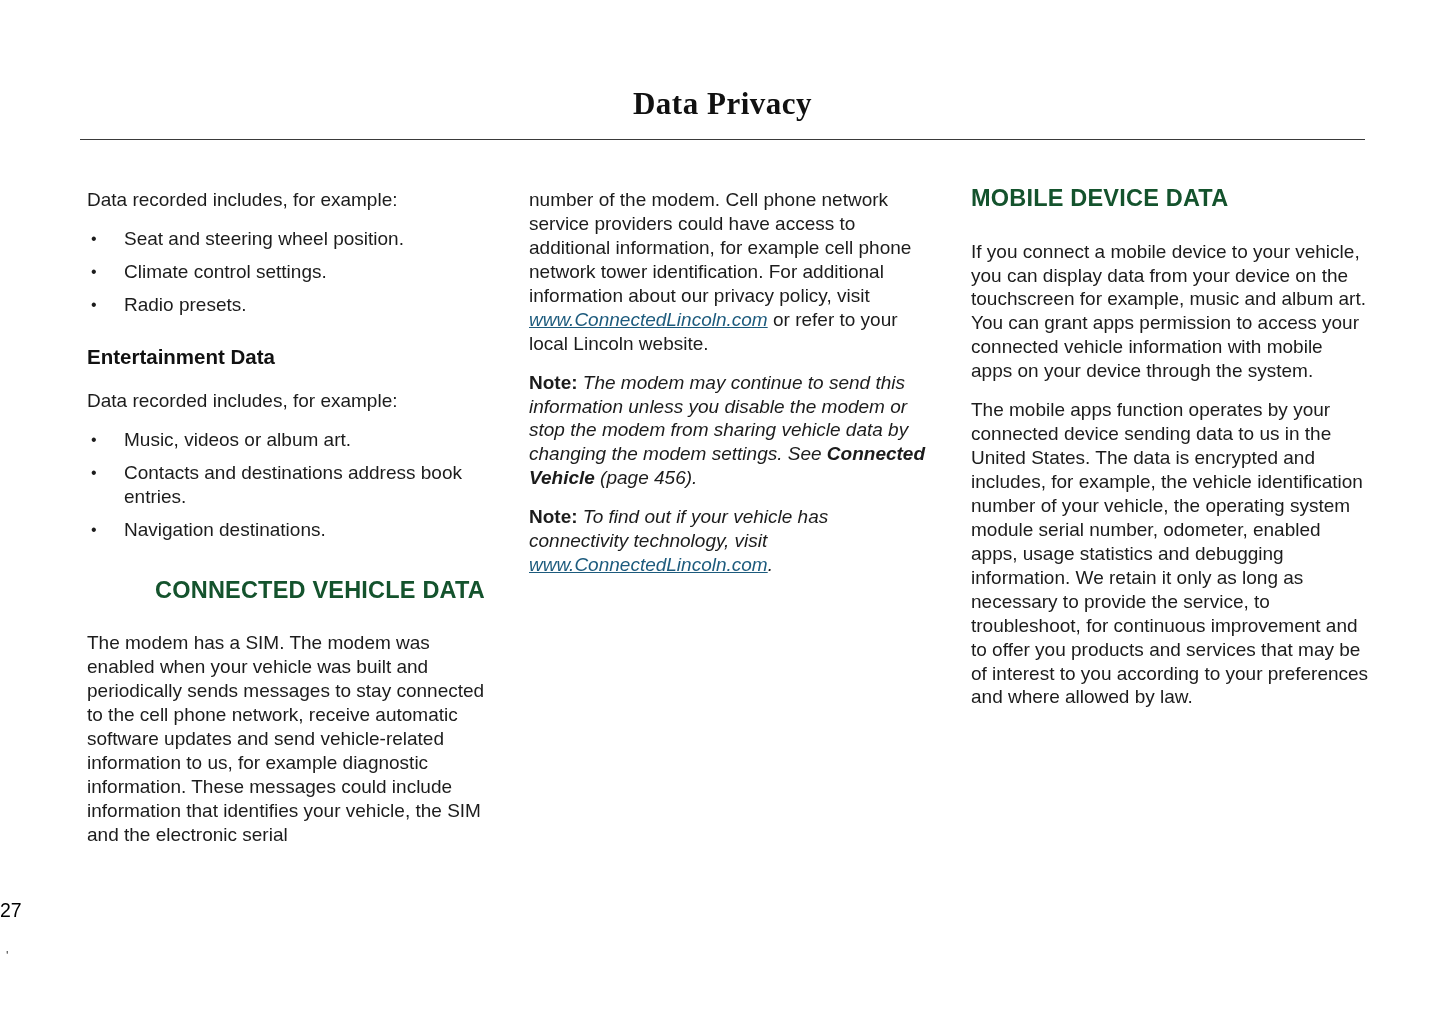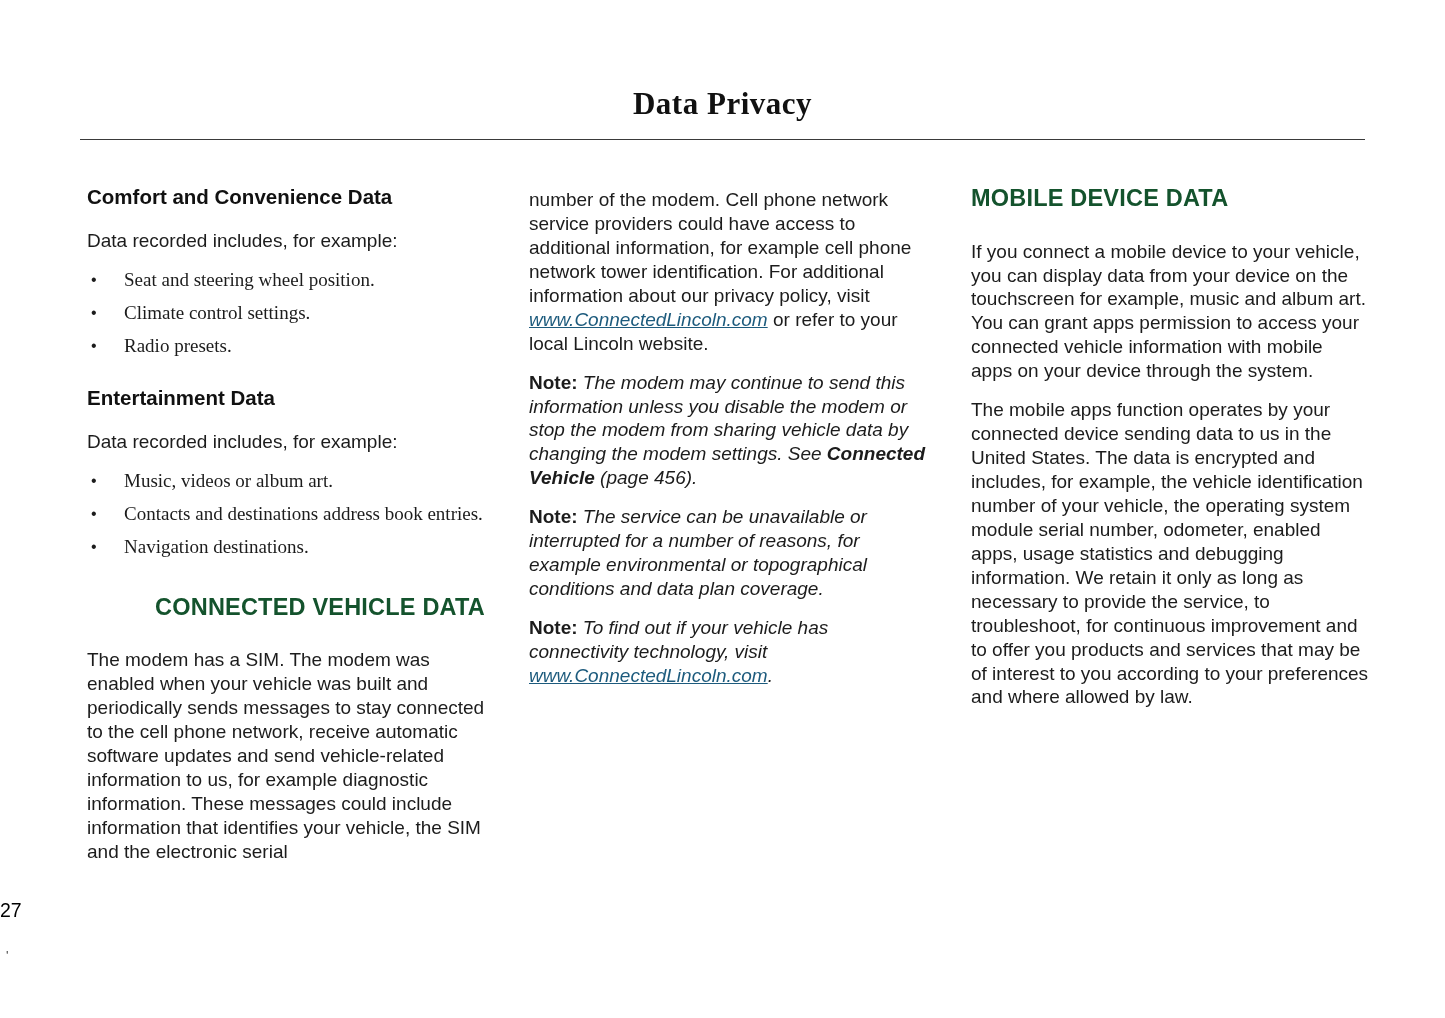--- a/index.html
+++ b/index.html
@@ -53,21 +53,21 @@
   .big-heading.spaced { margin-top:34px;text-align:right; }
   .bullet-list { margin:0 0 15px 0; }
   .bullet-row { display:flex; margin-bottom:9px; }
   .bullet-marker {
     flex:none; width:33px;
     padding-left:4px;
     font-size:16px;
     line-height:24px;
     color:#1c1c1c;
   }
-  .bullet-text { flex:1;font-family:Liberation Serif, serif; }
+  .bullet-text { flex:1; }
   .note-label { font-weight:700; font-style:normal; }
   .note-body { font-style:italic; }
   .bold-italic { font-weight:700; font-style:italic; }
   .doc-link {
     color:#1d5b7d;
     text-decoration:underline;
     font-style:italic;
     cursor:pointer;
   }
   .page-number {
@@ -88,21 +88,20 @@
 <body>
 
 <div class="page">
 
   <div class="page-title">Data Privacy</div>
   <hr class="title-rule">
 
   <div class="content">
 
     <div class="col">
-      <div class="sub-heading">Comfort and Convenience Data</div>
       <p>Data recorded includes, for example:</p>
 
       <div class="bullet-list">
         <div class="bullet-row">
           <span class="bullet-marker">•</span>
           <span class="bullet-text">Seat and steering wheel position.</span>
         </div>
         <div class="bullet-row">
           <span class="bullet-marker">•</span>
           <span class="bullet-text">Climate control settings.</span>
@@ -133,21 +132,20 @@
 
       <div class="big-heading spaced">CONNECTED VEHICLE DATA</div>
       <p>The modem has a SIM. The modem was enabled when your vehicle was built and periodically sends messages to stay connected to the cell phone network, receive automatic software updates and send vehicle-related information to us, for example diagnostic information. These messages could include information that identifies your vehicle, the SIM and the electronic serial</p>
     </div>
 
     <div class="col">
       <p><span>number of the modem. Cell phone network service providers could have access to additional information, for example cell phone network tower identification.  For additional information about our privacy policy, visit </span><span class="doc-link">www.ConnectedLincoln.com</span><span> or refer to your local Lincoln website.</span></p>
 
       <p><span class="note-label">Note:</span><span class="note-body"> The modem may continue to send this information unless you disable the modem or stop the modem from sharing vehicle data by changing the modem settings.  See </span><span class="bold-italic">Connected Vehicle</span><span class="note-body"> (page 456).</span></p>
 
-      <p><span class="note-label">Note:</span><span class="note-body"> The service can be unavailable or interrupted for a number of reasons, for example environmental or topographical conditions and data plan coverage.</span></p>
 
       <p><span class="note-label">Note:</span><span class="note-body"> To find out if your vehicle has connectivity technology, visit </span><span class="doc-link">www.ConnectedLincoln.com</span><span class="note-body">.</span></p>
     </div>
 
     <div class="col">
       <div class="big-heading">MOBILE DEVICE DATA</div>
       <p>If you connect a mobile device to your vehicle, you can display data from your device on the touchscreen for example, music and album art. You can grant apps permission to access your connected vehicle information with mobile apps on your device through the system.</p>
       <p>The mobile apps function operates by your connected device sending data to us in the United States. The data is encrypted and includes, for example, the vehicle identification number of your vehicle, the operating system module serial number, odometer, enabled apps, usage statistics and debugging information. We retain it only as long as necessary to provide the service, to troubleshoot, for continuous improvement and to offer you products and services that may be of interest to you according to your preferences and where allowed by law.</p>
     </div>
 

